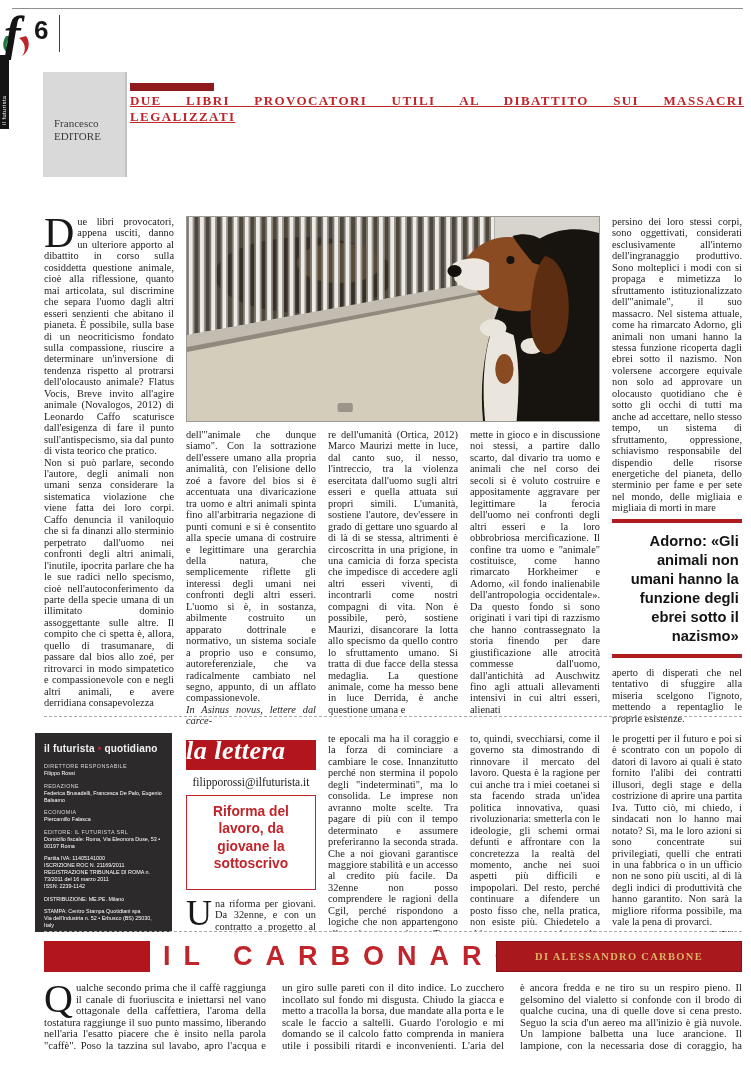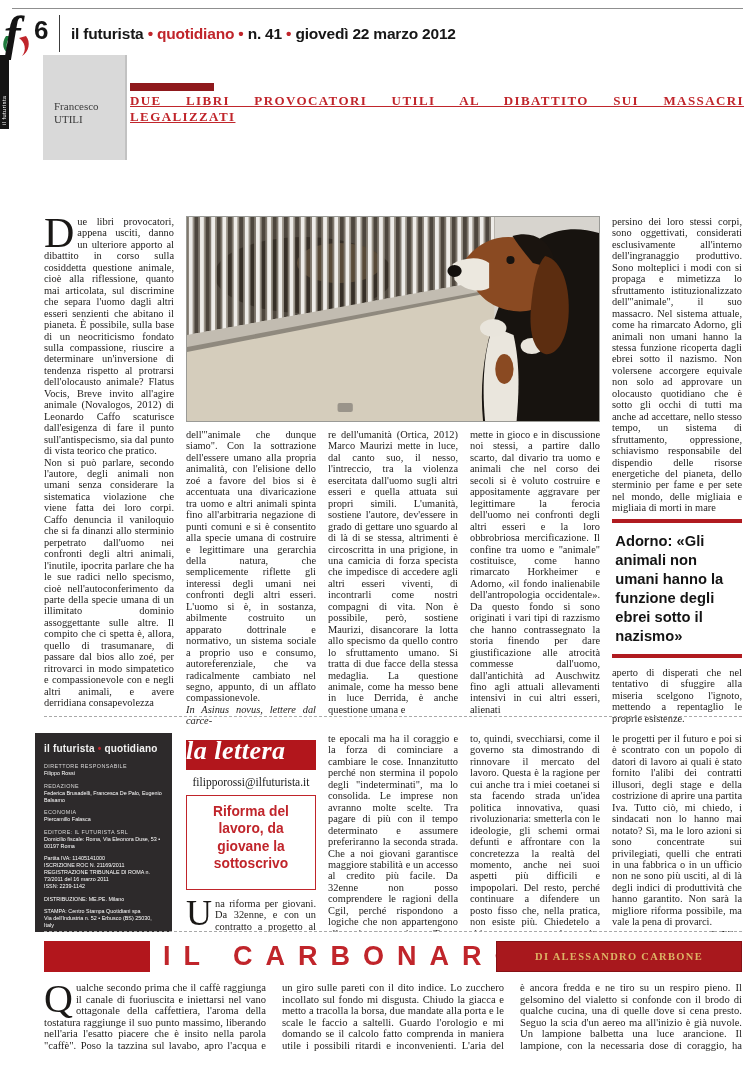--- a/index.html
+++ b/index.html
@@ -10,21 +10,21 @@
   .toprule{position:absolute;left:12px;right:8px;top:8px;border-top:1px solid #8f8f8f;}
   .logo{position:absolute;left:1px;top:10px;}
   .pagenum{position:absolute;left:34px;top:15px;font-family:"Liberation Sans",sans-serif;
            font-weight:bold;font-size:26px;color:#161616;}
   .headdiv{position:absolute;left:59px;top:15px;height:37px;border-left:1.5px solid #3c3c3c;}
   .masthead{position:absolute;left:71px;top:25px;font-family:"Liberation Sans",sans-serif;
             font-weight:bold;font-size:15.5px;letter-spacing:-0.2px;color:#161616;}
   .red{color:#c0252b;}
 
   
-  .authorbox{position:absolute;left:43px;top:55px;width:82px;height:105px;background:#d9d9d9;
+  .authorbox{position:absolute;left:43px;top:72px;width:82px;height:105px;background:#d9d9d9;
              box-shadow:2px 0 0 #bdbdbd inset -2px 0 0 #bdbdbd;border-right:2px solid #c2c2c2;}
   .authorbox .inner{padding:45px 0 0 11px;font-size:11px;line-height:13px;color:#3b3b3b;}
   .kickerbar{position:absolute;left:130px;top:83px;width:84px;height:8px;background:#8f191d;}
   .kicker{position:absolute;left:130px;top:93px;width:614px;font-size:13px;color:#c0252b;
           letter-spacing:1.4px;word-spacing:5px;text-align:justify;text-align-last:justify;
           font-weight:bold;font-family:"Liberation Serif",serif;text-decoration:underline;}
   .headline{position:absolute;left:128px;top:109px;width:618px;text-align:center;
             font-family:"Liberation Sans",sans-serif;font-weight:bold;color:#121212;}
   .headline .ln{display:block;font-size:36px;line-height:46px;letter-spacing:-1px;}
   .condense{display:inline-block;transform:scaleX(0.88);transform-origin:50% 50%;white-space:nowrap;}
@@ -35,21 +35,21 @@
   .bodytext{font-size:10.4px;line-height:11.45px;text-align:justify;}
   .col{overflow:hidden;}
   .photo-cols{grid-column:2 / 5;display:flex;flex-direction:column;}
   .photo{height:206px;margin-bottom:7px;border:1px solid #9a9a96;box-sizing:border-box;}
   .photo svg{display:block;width:100%;height:100%;}
   .threecols{display:grid;grid-template-columns:repeat(3,1fr);column-gap:12px;flex:1;overflow:hidden;}
   .dropcap{float:left;font-size:42px;line-height:33px;padding:1px 3px 0 0;font-family:"Liberation Serif",serif;color:#1a1816;}
   .dropcap.md{font-size:36px;line-height:29px;}
   .italic{font-style:italic;}
   p.bp{margin:0;}
-  .pullquote{border-top:4px solid #b01b20;border-bottom:4px solid #b01b20;margin:5px 0 9px;padding:8px 0 9px;text-align:left;}
+  .pullquote{border-top:4px solid #b01b20;border-bottom:4px solid #b01b20;margin:5px 0 9px;padding:8px 0 9px;text-align:right;}
   .pullquote .pq{display:inline-block;font-family:"Liberation Sans",sans-serif;font-weight:bold;
                  font-size:15.5px;line-height:19px;color:#141414;transform:scaleX(0.95);width:100%;}
 
   
   .dashed{position:absolute;left:44px;width:698px;border-top:1px dashed #a9a9a9;}
 
   
   .middle{position:absolute;left:44px;top:733px;width:698px;height:199px;
           display:grid;grid-template-columns:repeat(5,1fr);column-gap:12px;}
   .colophon{margin-left:-9px;margin-right:2px;background:#2d2a2b;color:#f2f2f2;
@@ -103,34 +103,25 @@
       <path d="M18,28 C24,32 26,40 21,46 C28,42 30,32 25,26 Z" fill="#c0252b"></path>
       <text x="3" y="41" font-size="50" font-family="Liberation Serif, serif" font-style="italic" font-weight="bold" fill="#131313">f</text>
     </svg>
   </div>
   <div class="side-strip">
     <span>il futurista</span>
   </div>
 
   <div class="pagenum">6</div>
   <div class="headdiv"></div>
-  <div class="masthead">
-    <span>il futurista</span>
-    <span class="red">•</span>
-    <span class="red">quotidiano</span>
-    <span class="red">•</span>
-    <span>n. 41</span>
-    <span class="red">•</span>
-    <span>giovedì 22 marzo 2012</span>
-  </div>
 
   <div class="authorbox">
     <div class="inner">
       <div>Francesco</div>
-      <div>UTILI</div>
+      <div>EDITORE</div>
     </div>
   </div>
   <div class="kickerbar"></div>
   <div class="kicker">DUE LIBRI PROVOCATORI UTILI AL DIBATTITO SUI MASSACRI LEGALIZZATI</div>
 
   <div class="article-body bodytext">
     <div class="col">
       <p class="bp"><span class="dropcap">D</span><span>ue libri provocatori, appena usciti, danno un ulteriore apporto al dibattito in corso sulla cosiddetta questione animale, cioè alla riflessione, quanto mai articolata, sul discrimine che separa l'uomo dagli altri esseri senzienti che abitano il pianeta. È possibile, sulla base di un neocriticismo fondato sulla compassione, riuscire a determinare un'inversione di tendenza rispetto al protrarsi dell'olocausto animale? Flatus Vocis, Breve invito all'agire animale (Novalogos, 2012) di Leonardo Caffo scaturisce dall'esigenza di fare il punto sull'antispecismo, sia dal punto di vista teorico che pratico.</span></p>
       <p class="bp">Non si può parlare, secondo l'autore, degli animali non umani senza considerare la sistematica violazione che viene fatta dei loro corpi. Caffo denuncia il vaniloquio che si fa dinanzi allo sterminio perpetrato dall'uomo nei confronti degli altri animali, l'inutile, ipocrita parlare che ha le sue radici nello specismo, cioè nell'autoconferimento da parte della specie umana di un illimitato dominio assoggettante sulle altre. Il compito che ci spetta è, allora, quello di trasumanare, di passare dal bios allo zoé, per ritrovarci in modo simpatetico e compassionevole con e negli altri animali, e avere derridiana consapevolezza</p>
     </div>

